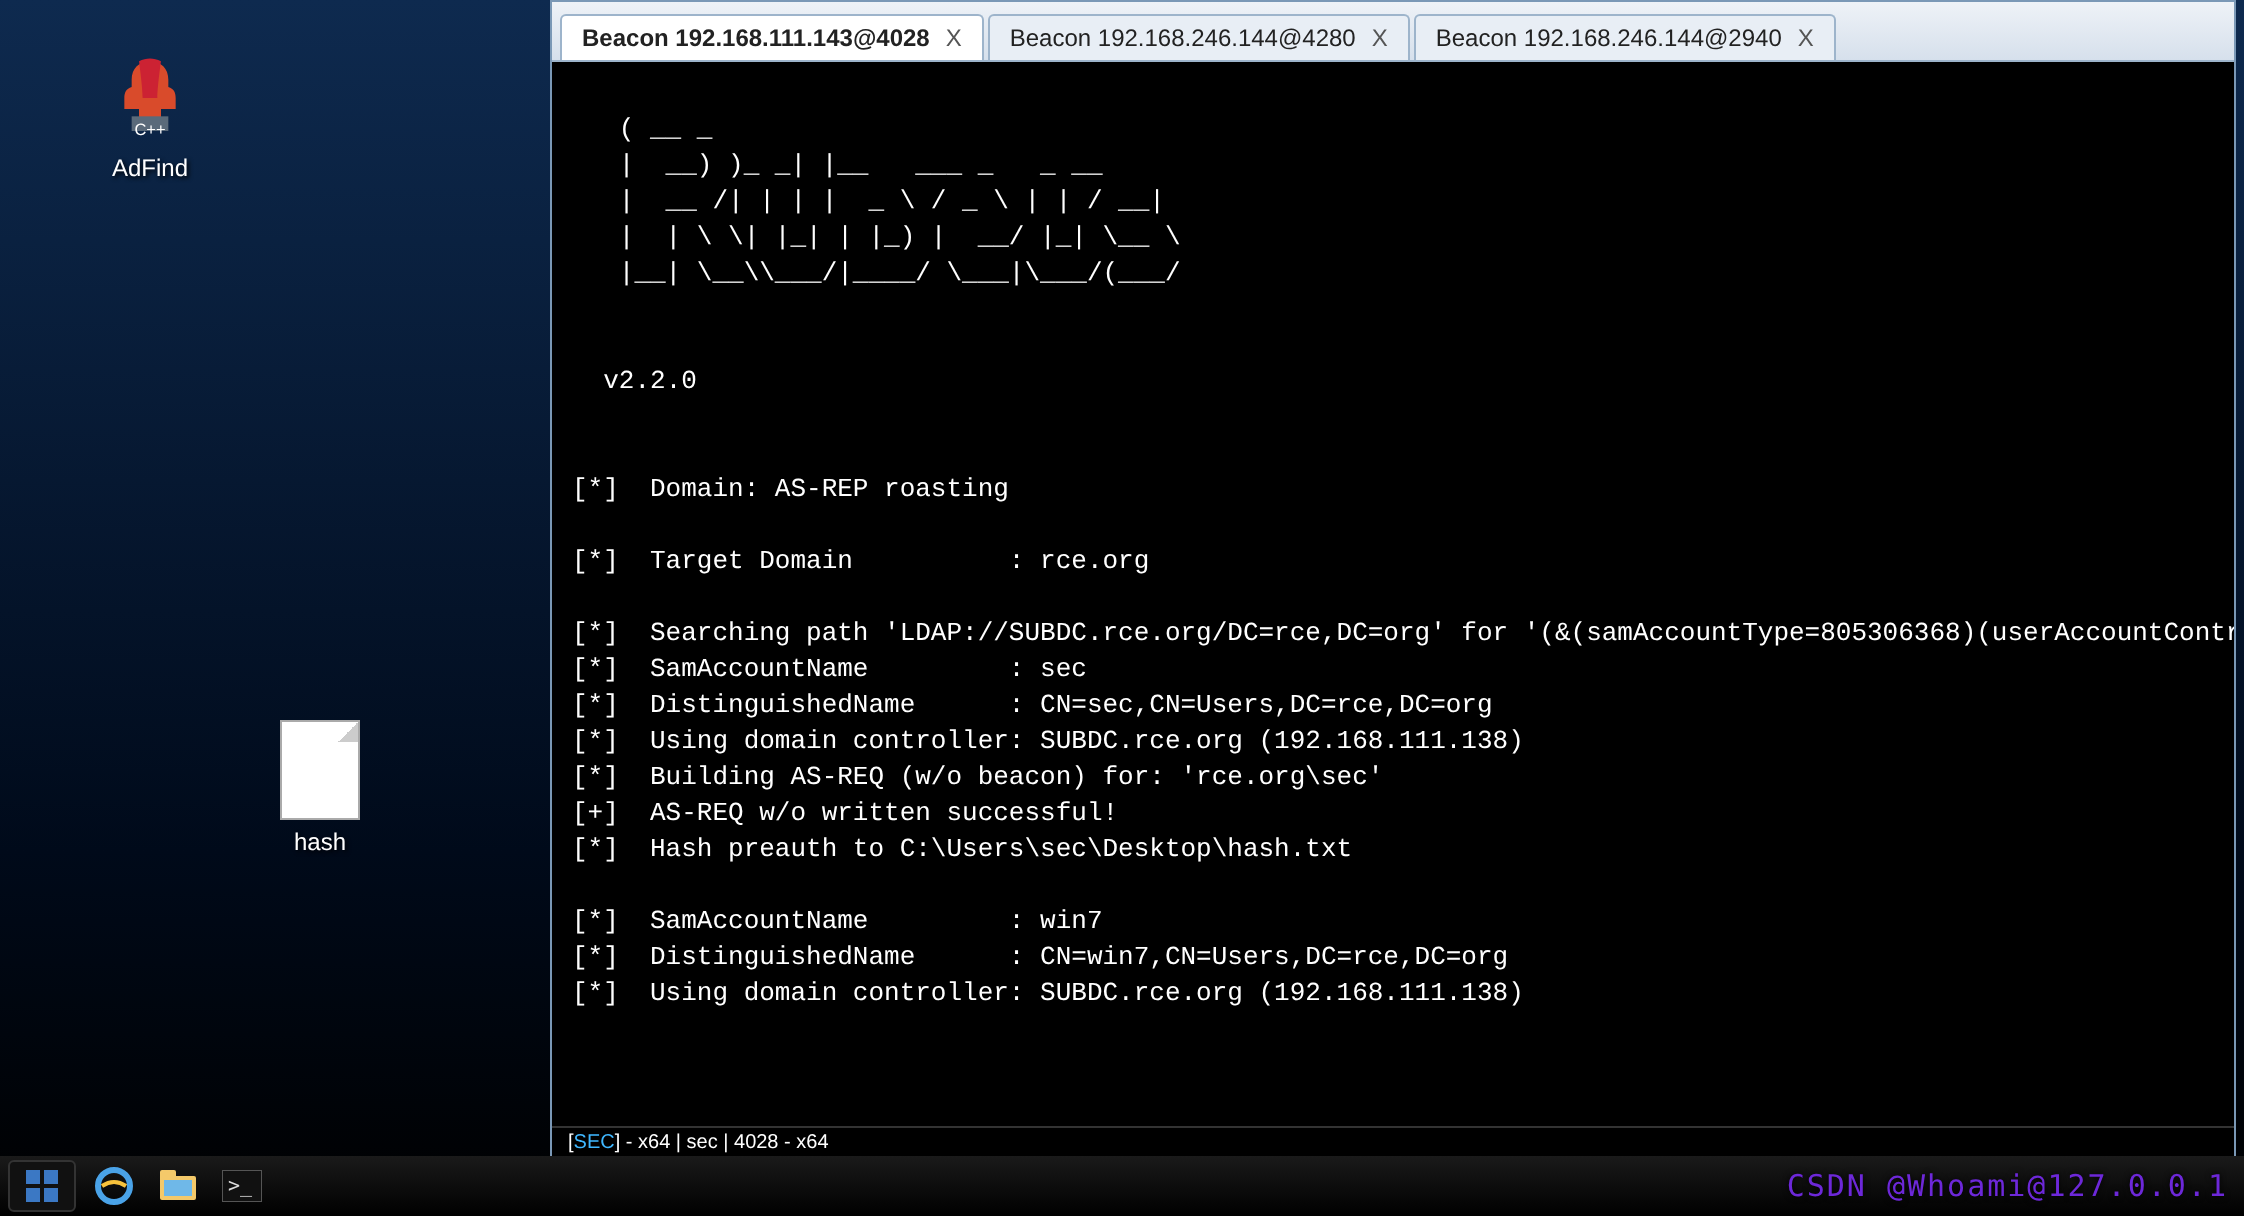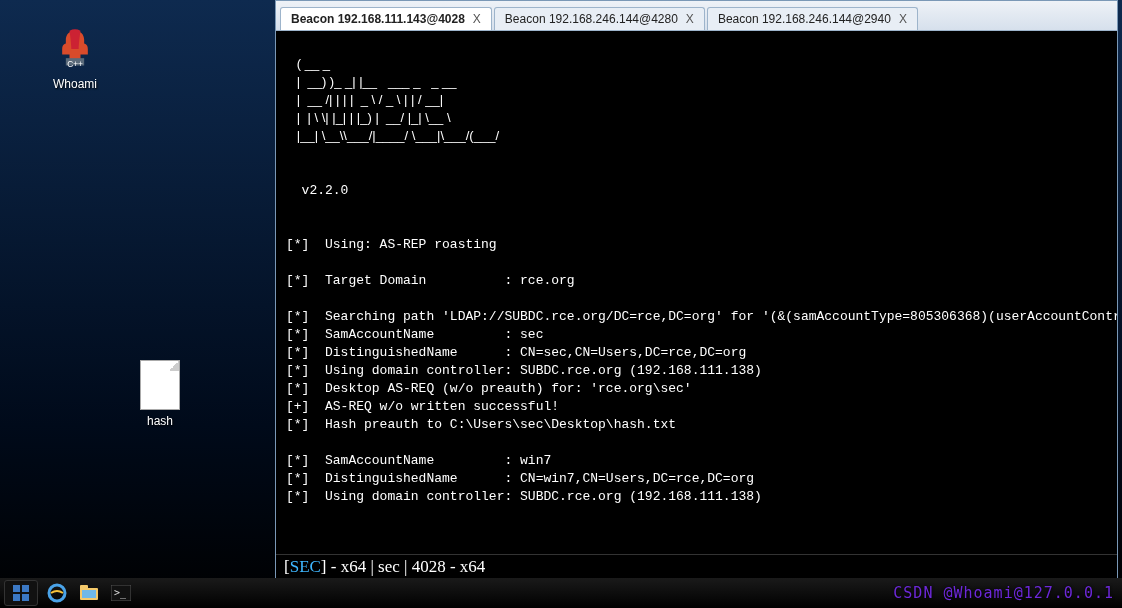--- a/index.html
+++ b/index.html
@@ -15,23 +15,23 @@
   .desktop-icon .label { text-shadow: 1px 1px 2px #000; }
 
   
   .beacon-window { position: absolute; left: 275px; top: 0; right: 4px; height: 580px; background: #000000; border: 1px solid #7a98b6; display: flex; flex-direction: column; }
   .tabbar { height: 30px; background: linear-gradient(#eef2f7,#d6e0ec); border-bottom: 1px solid #9db4cb; display: flex; align-items: flex-end; padding: 4px 4px 0 4px; gap: 2px; font-size: 12px; }
   .tab { background: #e8eef5; border: 1px solid #9db4cb; border-bottom: none; padding: 4px 10px; border-radius: 3px 3px 0 0; display: flex; align-items: center; gap: 8px; color:#222; white-space: nowrap; }
   .tab.active { background: #fff; font-weight: bold; }
   .tab .close { color:#555; font-weight: normal; }
 
   .terminal { flex: 1; background: #000; color: #fff; font-family: "Consolas","Courier New",monospace; font-size: 13px; line-height: 18px; padding: 6px 10px; white-space: pre; overflow: hidden; border-top:1px solid #000;}
-  .terminal .ascii { font-family: Liberation Sans, sans-serif; font-size: 13px; line-height: 13px; white-space: pre; color:#fff;}
+  .terminal .ascii { font-family: Liberation Mono, monospace; font-size: 13px; line-height: 13px; white-space: pre; color:#fff;}
 
-  .statusbar { background:#000; color:#fff; font-family: Liberation Serif, serif; font-size:17px; padding:2px 8px; border-top:1px solid #333;}
+  .statusbar { background:#000; color:#fff; font-family: Liberation Sans, sans-serif; font-size:10px; padding:2px 8px; border-top:1px solid #333;}
   .statusbar .sec { color:#3fb7ff; }
   .cmdline { background:#000; color:#fff; font-family:"Consolas",monospace; font-size:13px; padding:2px 8px; border-top:1px solid #222;}
   .cmdline .prompt { text-decoration: underline; }
   .cmdline input { background:#000; border:none; color:#fff; font-family:inherit; font-size:inherit; outline:none; width: 600px; }
 
   
   .taskbar { position:absolute; left:0; right:0; bottom:0; height:30px; background: linear-gradient(#1a1a1a,#000); display:flex; align-items:center; padding:0 4px; gap:6px; }
   .start-btn { width:34px; height:26px; background:#111; border:1px solid #333; border-radius:3px; display:flex; align-items:center; justify-content:center; color:#7ab9ff; font-size:14px;}
   .task-ico { width:26px; height:26px; display:flex; align-items:center; justify-content:center; color:#cfe3ff; font-size:16px;}
   .watermark { position:absolute; right:8px; bottom:6px; color:#6d28d9; font-family:monospace; font-size:15px; letter-spacing:1px; text-shadow:0 0 3px #000; pointer-events:none;}
@@ -41,21 +41,21 @@
 
 <div class="desktop-icon" style="left:35px; top:25px;">
   <div class="icon-img adfind-icon">
     <svg viewBox="0 0 48 48">
         <path fill="#d94b2b" d="M24 4c-6 0-10 4-10 10v4c-3 1-4 3-4 6v6h8v10h12V30h8v-6c0-3-1-5-4-6v-4c0-6-4-10-10-10z"></path>
         <path fill="#c23" d="M18 4c0 0 2 14 2 20h8c0-6 2-20 2-20-4-2-8-2-12 0z"></path>
         <rect x="14" y="34" width="20" height="8" fill="#5a6a7a"></rect>
         <text x="24" y="44" font-size="9" fill="#fff" text-anchor="middle">C++</text>
       </svg>
   </div>
-  <div class="label">Whoami</div>
+  <div class="label">AdFind</div>
 </div>
 
 <div class="desktop-icon" style="left:120px; top:360px;text-align:center;">
   <div class="file-icon"></div>
   <div class="label">hash</div>
 </div>
 
 <div class="beacon-window">
   <div class="tabbar">
     <div class="tab active">
@@ -76,29 +76,29 @@
 <span class="ascii">   ( __ _    
    |  __) )_ _| |__   ___ _   _ __  
    |  __ /| | | |  _ \ / _ \ | | / __| 
    |  | \ \| |_| | |_) |  __/ |_| \__ \ 
    |__| \__\\___/|____/ \___|\___/(___/ 
 </span>
 
   <span>v2.2.0</span>
 
 
-<span>[*]  Using: AS-REP roasting</span>
+<span>[*]  Domain: AS-REP roasting</span>
 
 <span>[*]  Target Domain          : rce.org</span>
 
 <span>[*]  Searching path 'LDAP://SUBDC.rce.org/DC=rce,DC=org' for '(&amp;(samAccountType=805306368)(userAccountContr</span>
 <span>[*]  SamAccountName         : sec</span>
 <span>[*]  DistinguishedName      : CN=sec,CN=Users,DC=rce,DC=org</span>
 <span>[*]  Using domain controller: SUBDC.rce.org (192.168.111.138)</span>
-<span>[*]  Desktop AS-REQ (w/o preauth) for: 'rce.org\sec'</span>
+<span>[*]  Building AS-REQ (w/o beacon) for: 'rce.org\sec'</span>
 <span>[+]  AS-REQ w/o written successful!</span>
 <span>[*]  Hash preauth to C:\Users\sec\Desktop\hash.txt</span>
 
 <span>[*]  SamAccountName         : win7</span>
 <span>[*]  DistinguishedName      : CN=win7,CN=Users,DC=rce,DC=org</span>
 <span>[*]  Using domain controller: SUBDC.rce.org (192.168.111.138)</span>
 </div>
 
   <div class="statusbar"><span>[</span><span class="sec">SEC</span><span>] - x64 |  sec | 4028 - x64</span></div>
 </div>

